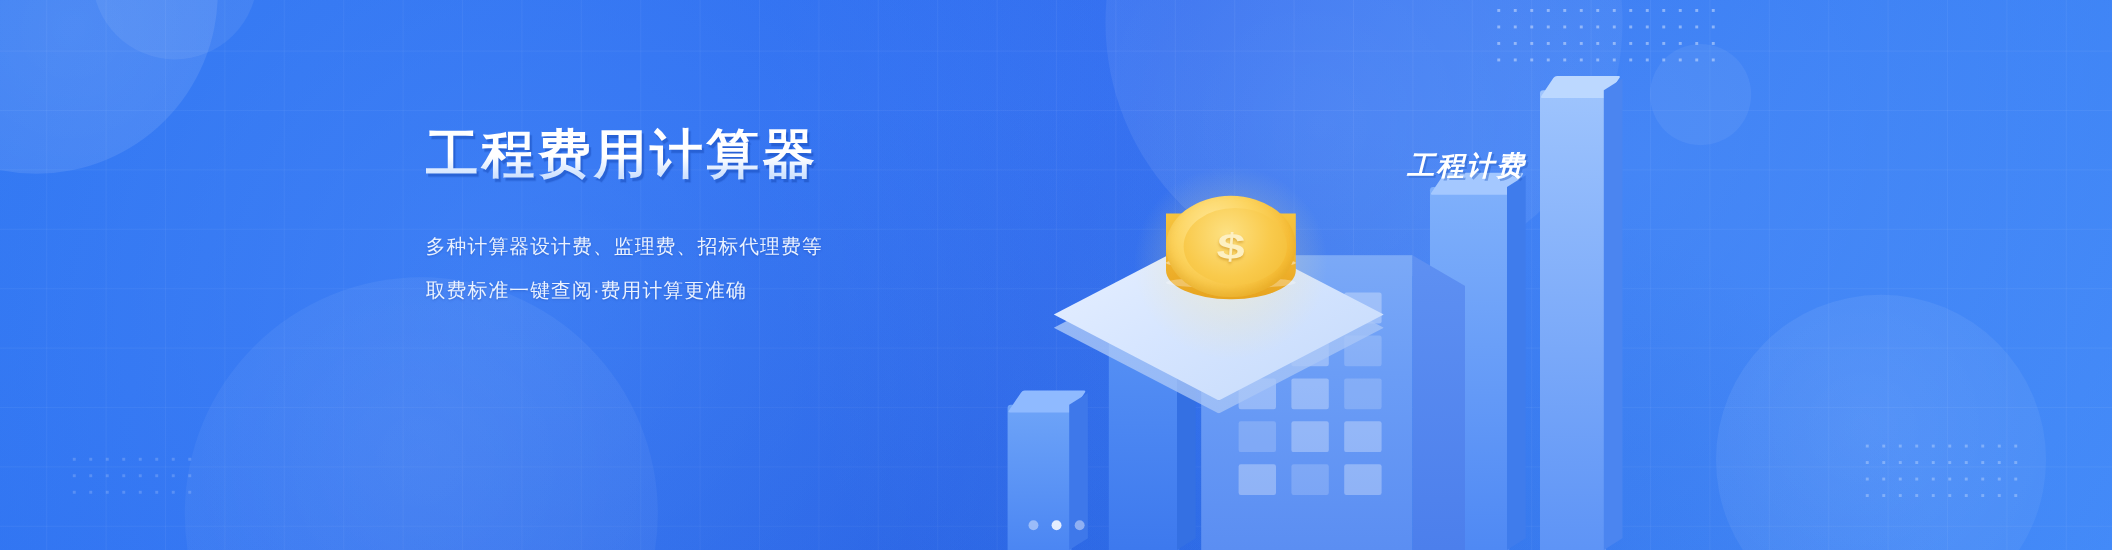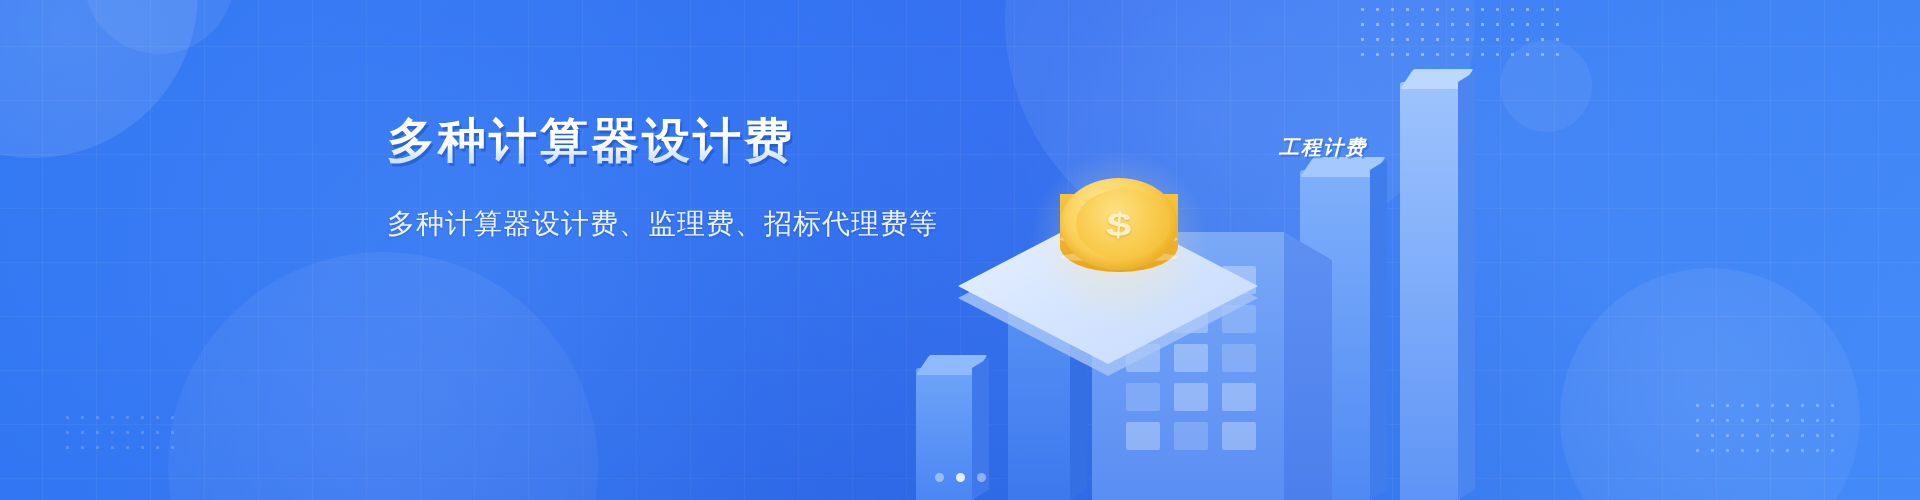--- a/index.html
+++ b/index.html
@@ -101,21 +101,21 @@
     background-clip: text;
     color: transparent;
     -webkit-text-fill-color: transparent;
     filter: drop-shadow(2px 3px 0 rgba(26,78,190,0.55));
     white-space: nowrap;
   }
   .headline + .headline { margin-top: 6px; }
 
   .subtitle {
     margin: 34px 0 0 0;
-    font-size: 28px;
+    font-size: 18px;
     line-height: 40px;
     color: #eaf2ff;
     letter-spacing: 1px;
     text-shadow: 0 1px 2px rgba(20,60,160,0.35);
     white-space: nowrap;
   }
 
   
   .illo {
     position: absolute;
@@ -297,21 +297,21 @@
     color: #fdf0c2;
     text-shadow: 0 2px 3px rgba(190,125,10,0.45);
     transform: scaleY(0.72) skewX(-3deg);
   }
 
   
   .badge {
     position: absolute;
     left: 1279px;
     top: 134px;
-    font-size: 20px;
+    font-size: 25px;
     font-weight: 700;
     font-style: italic;
     letter-spacing: 2px;
     color: #ffffff;
     text-shadow: 2px 2px 0 rgba(40,96,200,0.45);
     white-space: nowrap;
     font-family: Liberation Mono, monospace;
   }
 
   
@@ -346,22 +346,23 @@
   <div class="circle c-bottomleft"></div>
   <div class="circle c-right-big"></div>
   <div class="circle c-right-low"></div>
   <div class="circle c-right-small"></div>
 
   <div class="dots dots-a"></div>
   <div class="dots dots-b"></div>
   <div class="dots dots-c"></div>
 
   <div class="copy">
-    <h1 class="headline">多种计算器设计费</h1>
+    <h1 class="headline">工程费用计算器</h1>
     <p class="subtitle">多种计算器设计费、监理费、招标代理费等</p>
+    <p class="subtitle" style="margin-top:0">取费标准一键查阅·费用计算更准确</p>
   </div>
 
   <div class="illo">
 
     <div class="bar b1">
       <span class="face-top"></span>
       <span class="face-side"></span>
     </div>
     <div class="bar b2">
       <span class="face-top"></span>

